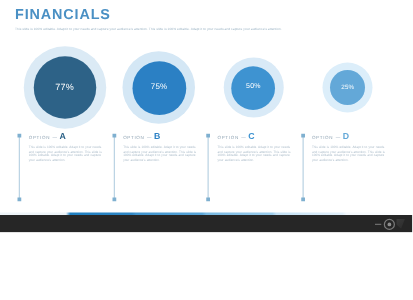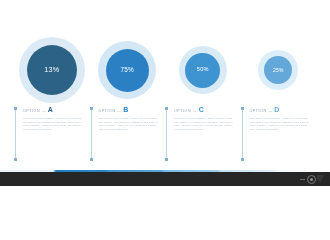--- a/index.html
+++ b/index.html
@@ -223,27 +223,31 @@
     margin-left: 1px;
     background: linear-gradient(135deg, #3b3b3b 0%, #2b2b2b 100%);
     clip-path: polygon(0 0, 100% 0, 55% 100%, 0 55%);
   }
 </style>
 </head>
 <body>
 
 <div class="slide">
 
+  <div class="header">
+    <h1 class="slide-title" style="color: rgb(74, 144, 196);">FINANCIALS</h1>
+    <p class="slide-subtitle">This slide is 100% editable. Adapt it to your needs and capture your audience's attention. This slide is 100% editable. Adapt it to your needs and capture your audience's attention.</p>
+  </div>
 
   <div class="circles-row">
 
     <div class="circle-cell">
       <div class="ring" style="width: 66px; height: 66px; background: rgb(219, 234, 245);">
         <div class="disc" style="width: 50px; height: 50px; background: rgb(45, 98, 135);">
-          <span class="pct" style="font-size: 7.2px;">13%</span>
+          <span class="pct" style="font-size: 7.2px;">77%</span>
         </div>
       </div>
     </div>
 
     <div class="circle-cell">
       <div class="ring" style="width: 58px; height: 58px; background: rgb(212, 231, 245);">
         <div class="disc" style="width: 43px; height: 43px; background: rgb(43, 128, 196);">
           <span class="pct" style="font-size: 6.4px;">75%</span>
         </div>
       </div>

